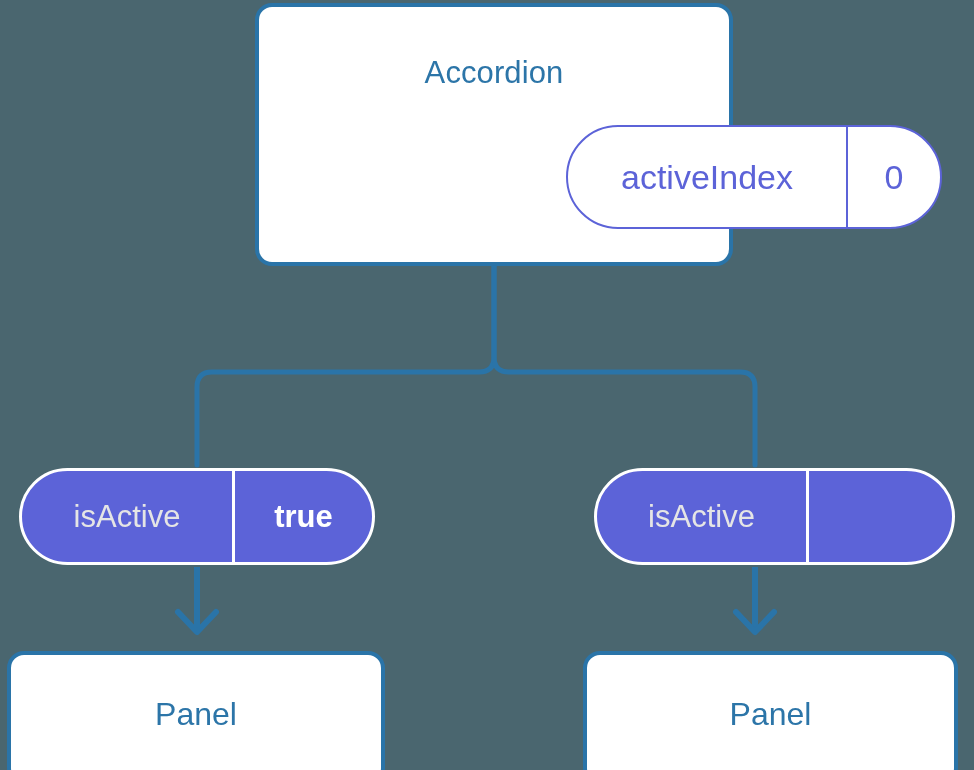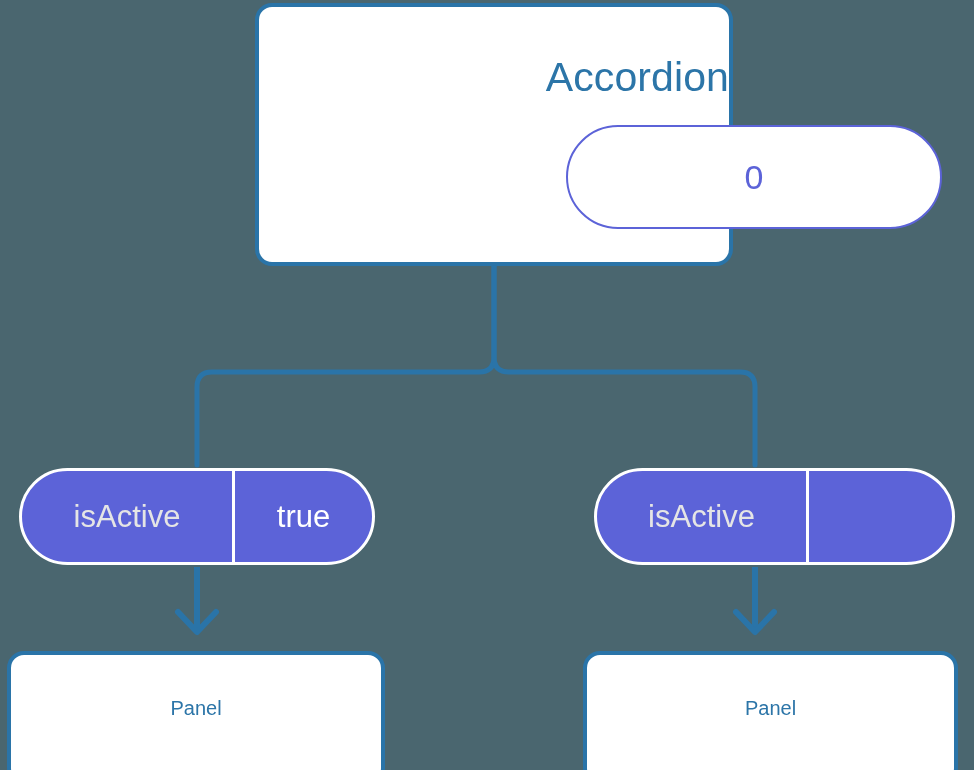--- a/index.html
+++ b/index.html
@@ -42,23 +42,23 @@
     left: 255px;
     top: 3px;
     width: 478px;
     height: 263px;
   }
   .card-title {
     position: absolute;
     left: 0;
     right: 0;
     top: 50px;
-    text-align: right;
+    text-align: center;
     color: #2c75a8;
-    font-size: 41px;
+    font-size: 31px;
     letter-spacing: 0.1px;
     line-height: 1;
   }
 
   
   .pill {
     position: absolute;
     box-sizing: border-box;
     display: flex;
     align-items: stretch;
@@ -103,20 +103,21 @@
   }
   .pill-filled .pill-key {
     color: #e5e5e5;
     font-size: 31px;
     border-right: 3px solid #ffffff;
   }
   .pill-filled .pill-val {
     flex: 1;
     color: #ffffff;
     font-size: 31px;
+    font-weight: bold;
   }
 
   #pill-left {
     left: 19px;
     top: 468px;
     width: 356px;
     height: 97px;
   }
   #pill-left .pill-key { width: 210px; }
 
@@ -141,21 +142,21 @@
     width: 375px;
     height: 134px;
   }
   .panel-title {
     position: absolute;
     left: 0;
     right: 0;
     top: 43px;
     text-align: center;
     color: #2c75a8;
-    font-size: 20px;
+    font-size: 32px;
     line-height: 1;
   }
 </style>
 </head>
 <body>
 
 <div id="stage">
 
   <svg id="connectors" viewBox="0 0 974 770" width="974" height="770" xmlns="http://www.w3.org/2000/svg">
 
@@ -166,20 +167,21 @@
     <polyline points="178,612 197,632 216,612" fill="none" stroke="#2a74a8" stroke-width="6" stroke-linecap="round" stroke-linejoin="round"></polyline>
 
     <line x1="755" y1="567" x2="755" y2="630" stroke="#2a74a8" stroke-width="6" stroke-linecap="butt"></line>
     <polyline points="736,612 755,632 774,612" fill="none" stroke="#2a74a8" stroke-width="6" stroke-linecap="round" stroke-linejoin="round"></polyline>
   </svg>
 
   <div class="card" id="accordion-card">
     <div class="card-title">Accordion</div>
 
     <div class="pill" id="activeindex-pill">
+      <div class="pill-key">activeIndex</div>
       <div class="pill-val">0</div>
     </div>
   </div>
 
   <div class="pill-filled" id="pill-left">
     <div class="pill-key">isActive</div>
     <div class="pill-val">true</div>
   </div>
 
   <div class="pill-filled" id="pill-right">

